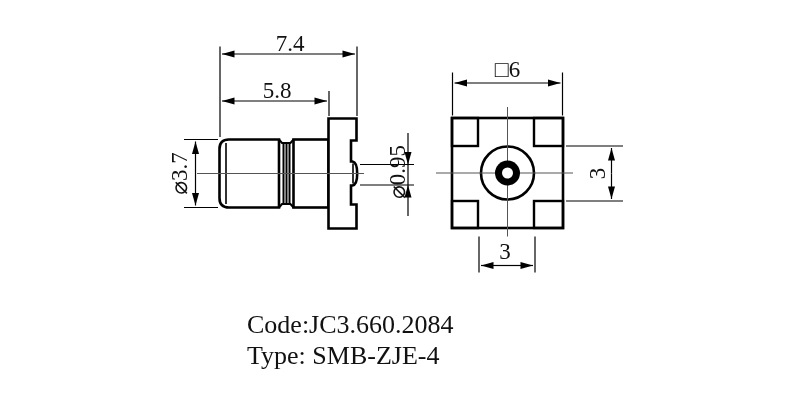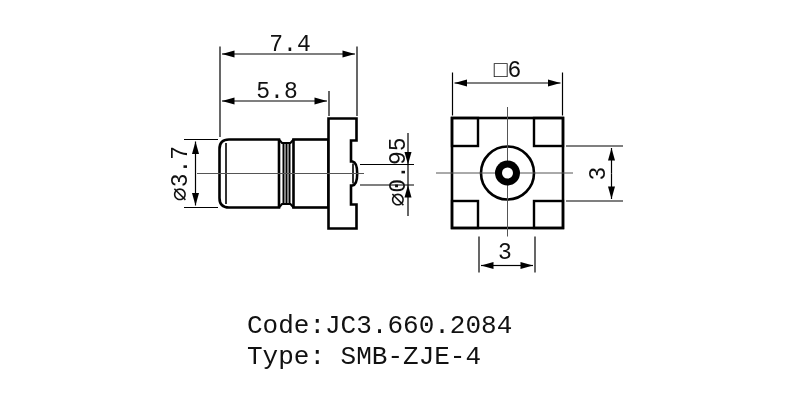--- a/index.html
+++ b/index.html
@@ -1,17 +1,17 @@
 <!DOCTYPE html>
 <html><head>
 <meta charset="utf-8">
 <style>
   html,body{margin:0;padding:0;background:#ffffff;}
   .canvas{position:relative;width:800px;height:400px;background:#ffffff;overflow:hidden;
-          font-family:Liberation Mono, monospace;}
+          font-family:Liberation Serif, serif;}
   svg{position:absolute;left:0;top:0;}
   .outline{stroke:#000000;stroke-width:2.6;fill:#ffffff;stroke-linejoin:miter;}
   .outline-nofill{stroke:#000000;stroke-width:2.4;fill:none;}
   .detail{stroke:#000000;stroke-width:2;fill:none;}
   .edge-thin{stroke:#000000;stroke-width:1.6;fill:none;}
   .dim{stroke:#000000;stroke-width:1.2;fill:none;}
   .cl{stroke:#555555;stroke-width:1;fill:none;}
   .dim-label{font-size:23px;fill:#111111;}
   .note-label{font-size:26px;fill:#111111;}
 </style>

